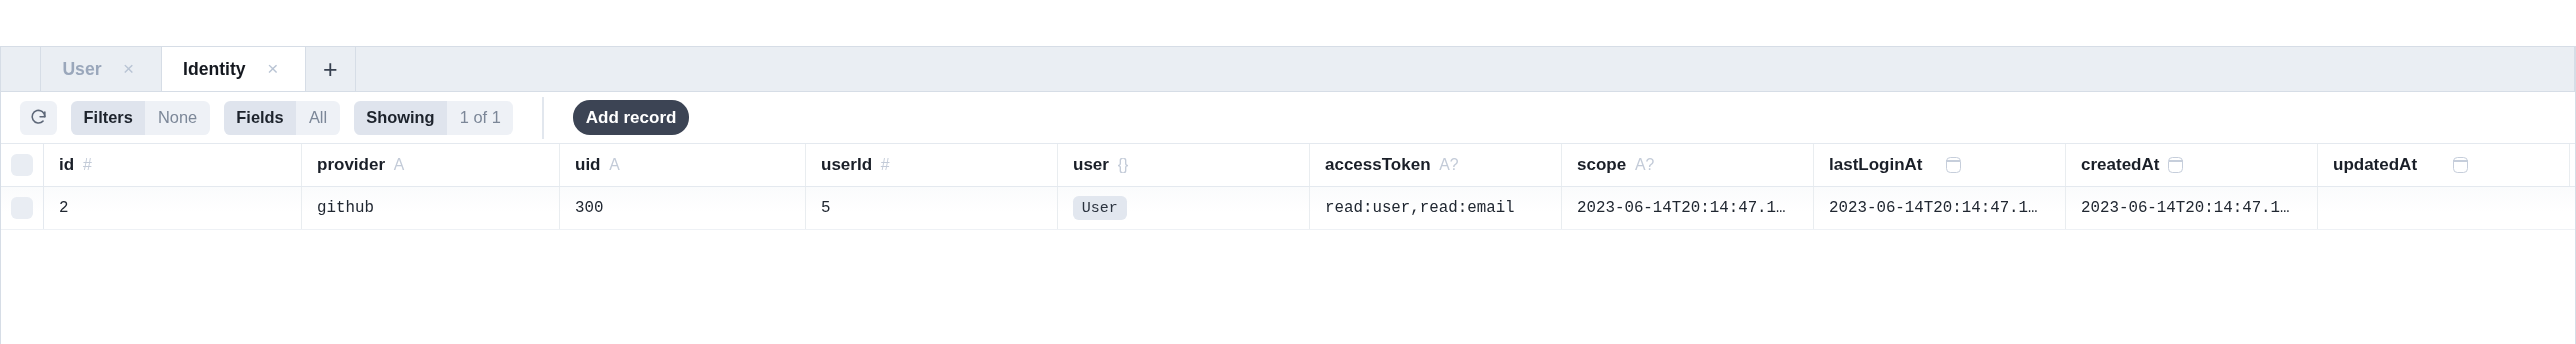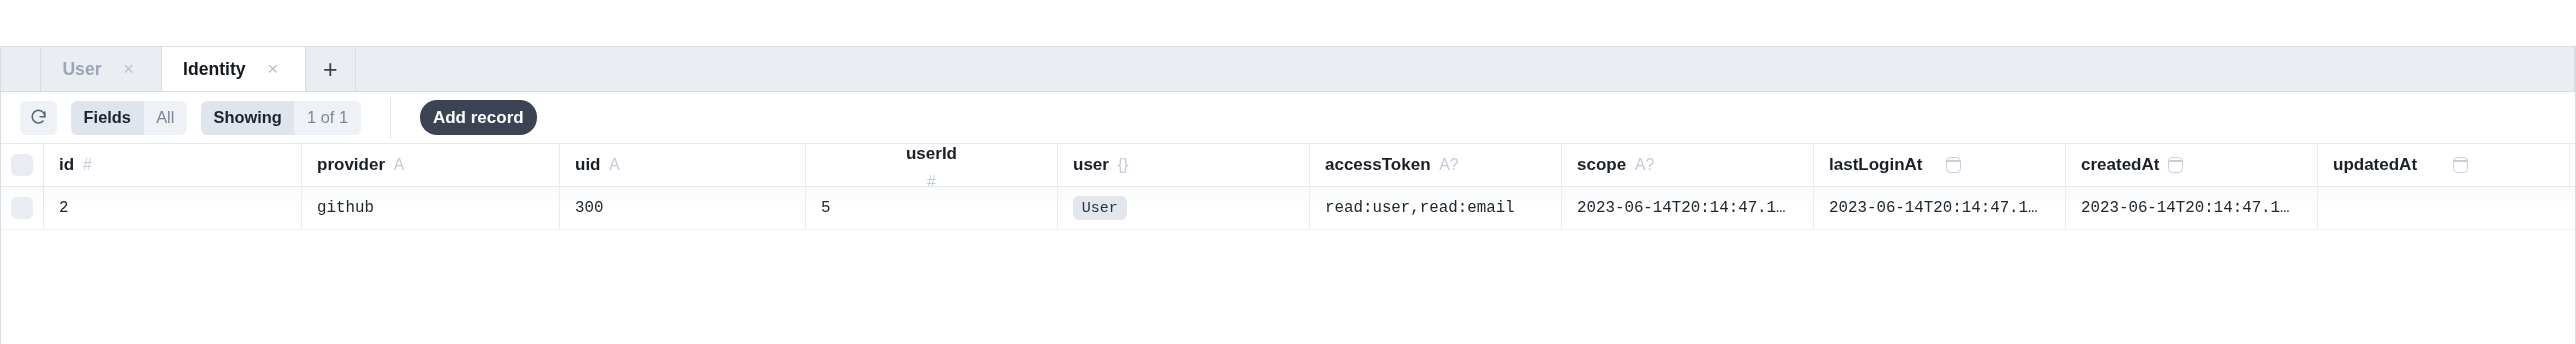--- a/index.html
+++ b/index.html
@@ -167,20 +167,24 @@
 
     <div class="tb-icon-btn">
       <span>
         <svg width="19" height="19" viewBox="0 0 24 24" fill="none" stroke="#5d6778" stroke-width="2" stroke-linecap="round" stroke-linejoin="round">
           <path d="M20 5v6h-6"></path>
           <path d="M20 11a8 8 0 1 0-2.3 5.6"></path>
         </svg>
       </span>
     </div>
 
+    <div class="seg">
+      <div class="seg-key">Filters</div>
+      <div class="seg-val">None</div>
+    </div>
 
     <div class="seg">
       <div class="seg-key">Fields</div>
       <div class="seg-val">All</div>
     </div>
 
     <div class="seg">
       <div class="seg-key">Showing</div>
       <div class="seg-val">1 of 1</div>
     </div>
@@ -201,21 +205,21 @@
             <span class="htype">#</span>
           </div>
           <div class="cell hcell" style="width: 258px;">
             <span class="hname">provider</span>
             <span class="htype">A</span>
           </div>
           <div class="cell hcell" style="width: 246px;">
             <span class="hname">uid</span>
             <span class="htype">A</span>
           </div>
-          <div class="cell hcell" style="width: 252px; flex-direction: column;">
+          <div class="cell hcell" style="width: 252px;">
             <span class="hname">userId</span>
             <span class="htype">#</span>
           </div>
           <div class="cell hcell" style="width: 252px;">
             <span class="hname">user</span>
             <span class="htype">{}</span>
           </div>
           <div class="cell hcell" style="width: 252px;">
             <span class="hname">accessToken</span>
             <span class="htype">A?</span>

